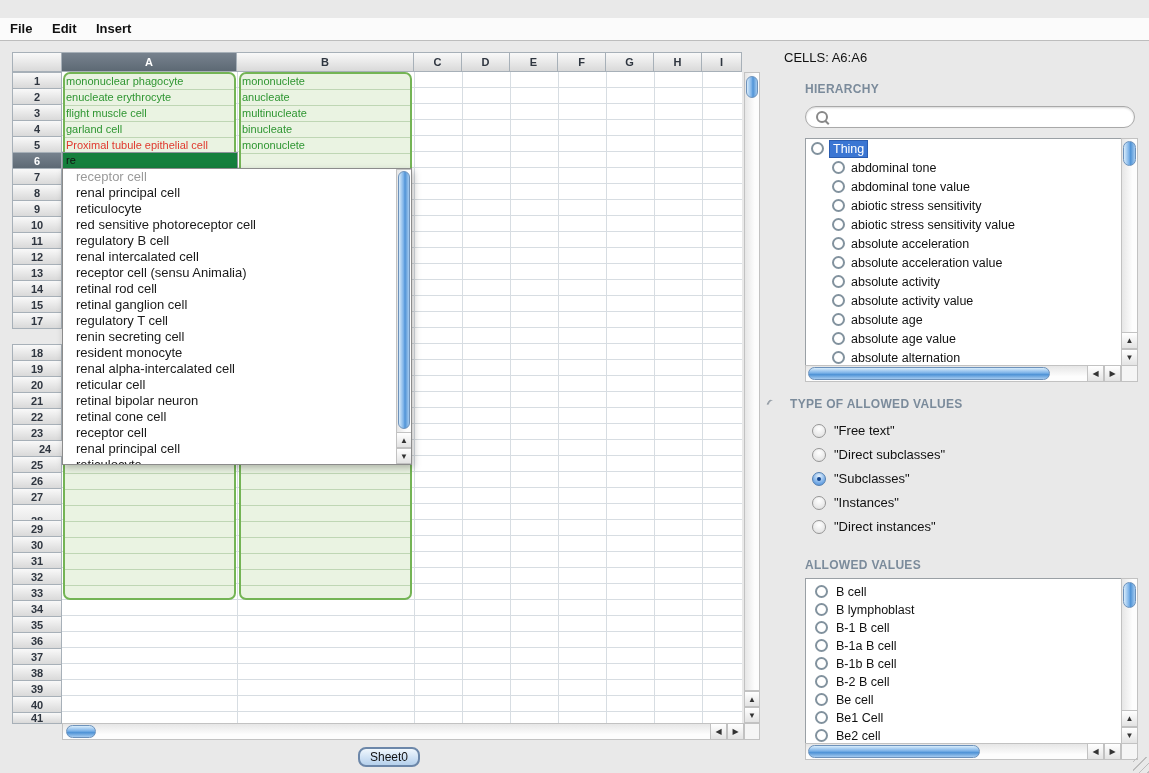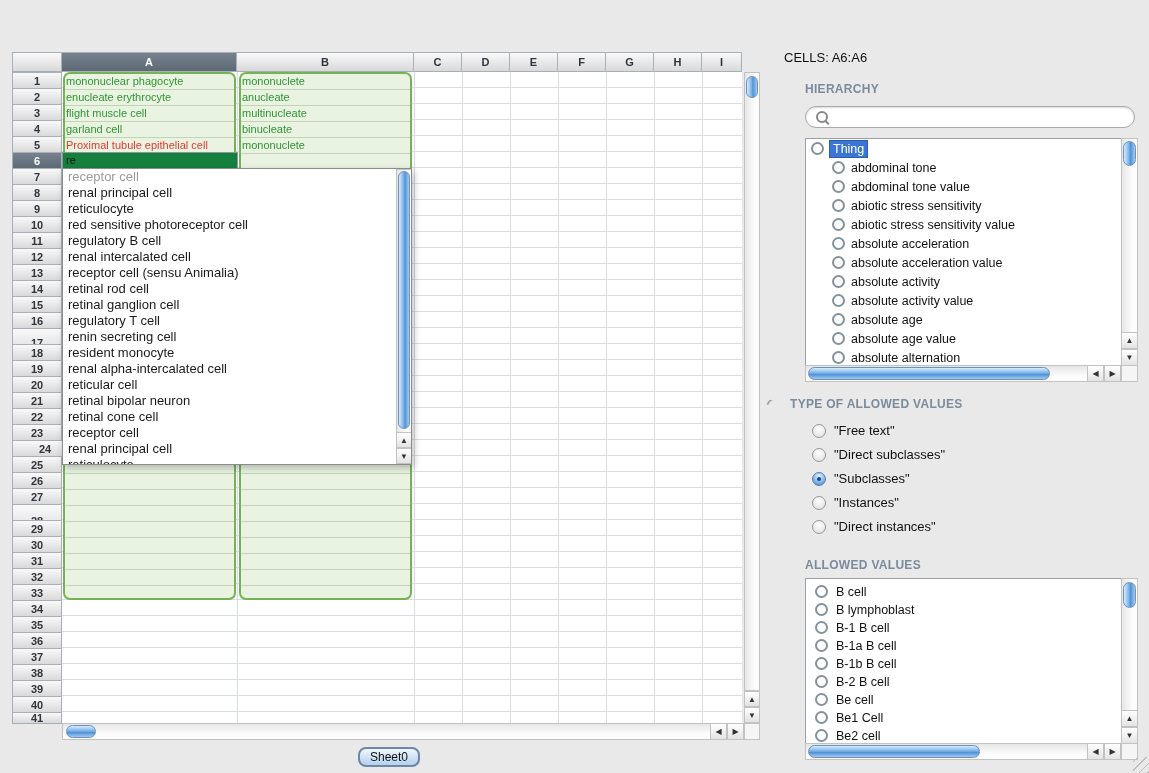--- a/index.html
+++ b/index.html
@@ -29,21 +29,21 @@
          background-image:repeating-linear-gradient(180deg,transparent 0,transparent 15px,rgba(110,160,95,.35) 15px,rgba(110,160,95,.35) 16px);
          border:2px solid #74b455;border-radius:7px;}
   .celltxt{position:absolute;font-size:11px;line-height:16px;height:16px;white-space:nowrap;overflow:hidden;}
   .txt-valid{color:#2f9632;}
   .txt-invalid{color:#e0392e;}
   .editcell{position:absolute;left:62px;top:152px;width:176px;height:17px;background:#15803d;
             border:1px solid #8d949b;box-sizing:border-box;font-size:11px;line-height:15px;padding-left:3px;color:#111;}
   .dropdown{position:absolute;left:62px;top:168px;width:350px;height:297px;background:#fff;
             border:1px solid #8c8c8c;box-sizing:border-box;box-shadow:2px 3px 7px rgba(0,0,0,.25);overflow:hidden;}
   .dd-item{position:absolute;left:0;width:330px;height:16px;line-height:16px;font-size:13px;
-           padding-left:5px;color:#1a1a1a;white-space:nowrap;}
+           padding-left:13px;color:#1a1a1a;white-space:nowrap;}
   .dd-item.ghost{color:#9a9a9a;}
   
   .vtrack{position:absolute;box-sizing:border-box;border:1px solid #c2c2c2;
           background:linear-gradient(90deg,#e6e6e6,#fdfdfd 70%);}
   .htrack{position:absolute;box-sizing:border-box;border:1px solid #c2c2c2;
           background:linear-gradient(180deg,#e6e6e6,#fdfdfd 70%);}
   .vthumb{position:absolute;box-sizing:border-box;border:1px solid #6d92bb;border-radius:7px;
           background:linear-gradient(90deg,#d8ecfb,#7cb2e8 45%,#4f93d6 60%,#a5cbf0);}
   .hthumb{position:absolute;box-sizing:border-box;border:1px solid #6d92bb;border-radius:7px;
           background:linear-gradient(180deg,#d8ecfb,#7cb2e8 45%,#4f93d6 60%,#a5cbf0);}
@@ -75,20 +75,25 @@
         border-bottom:2px solid transparent;border-radius:50% 0 0 50%;transform:rotate(35deg);}
   .grip{position:absolute;left:1133px;top:757px;width:16px;height:16px;
         background:repeating-linear-gradient(135deg,transparent 0 3px,#bdbdbd 3px 4px,transparent 4px 6px);}
 </style>
 </head>
 <body>
 
 <div class="app">
 
 
+  <div class="menubar" id="menubar">
+      <div class="menu-item" style="left: 10px;">File</div>
+      <div class="menu-item" style="left: 52px;">Edit</div>
+      <div class="menu-item" style="left: 96px;">Insert</div>
+    </div>
 
   <div>
     <div class="hdr first" style="left:12px;top:52px;width:50px;height:20px;"></div>
     <div id="colheaders">
         <div class="hdr sel" style="left: 62px; top: 52px; width: 175px; height: 20px;">A</div>
         <div class="hdr" style="left: 237px; top: 52px; width: 177px; height: 20px;">B</div>
         <div class="hdr" style="left: 414px; top: 52px; width: 48px; height: 20px;">C</div>
         <div class="hdr" style="left: 462px; top: 52px; width: 48px; height: 20px;">D</div>
         <div class="hdr" style="left: 510px; top: 52px; width: 48px; height: 20px;">E</div>
         <div class="hdr" style="left: 558px; top: 52px; width: 48px; height: 20px;">F</div>
@@ -106,21 +111,21 @@
         <div class="hdr first" style="left: 12px; top: 168px; width: 50px; height: 17px;">7</div>
         <div class="hdr first" style="left: 12px; top: 184px; width: 50px; height: 17px;">8</div>
         <div class="hdr first" style="left: 12px; top: 200px; width: 50px; height: 17px;">9</div>
         <div class="hdr first" style="left: 12px; top: 216px; width: 50px; height: 17px;">10</div>
         <div class="hdr first" style="left: 12px; top: 232px; width: 50px; height: 17px;">11</div>
         <div class="hdr first" style="left: 12px; top: 248px; width: 50px; height: 17px; text-align: right;">12</div>
         <div class="hdr first" style="left: 12px; top: 264px; width: 50px; height: 17px;">13</div>
         <div class="hdr first" style="left: 12px; top: 280px; width: 50px; height: 17px;">14</div>
         <div class="hdr first" style="left: 12px; top: 296px; width: 50px; height: 17px;">15</div>
         <div class="hdr first" style="left: 12px; top: 312px; width: 50px; height: 17px;">16</div>
-        <div class="hdr first" style="left: 12px; top: 328px; width: 50px; height: 30px;">17</div>
+        <div class="hdr first" style="left: 12px; top: 312px; width: 50px; height: 17px;">17</div>
         <div class="hdr first" style="left: 12px; top: 344px; width: 50px; height: 17px;">18</div>
         <div class="hdr first" style="left: 12px; top: 360px; width: 50px; height: 17px;">19</div>
         <div class="hdr first" style="left: 12px; top: 376px; width: 50px; height: 17px;">20</div>
         <div class="hdr first" style="left: 12px; top: 392px; width: 50px; height: 17px;">21</div>
         <div class="hdr first" style="left: 12px; top: 408px; width: 50px; height: 17px;">22</div>
         <div class="hdr first" style="left: 12px; top: 424px; width: 50px; height: 17px;">23</div>
         <div class="hdr first" style="left: 12px; top: 440px; width: 66px; height: 17px;">24</div>
         <div class="hdr first" style="left: 12px; top: 456px; width: 50px; height: 17px;">25</div>
         <div class="hdr first" style="left: 12px; top: 472px; width: 50px; height: 17px;">26</div>
         <div class="hdr first" style="left: 12px; top: 488px; width: 50px; height: 17px;">27</div>

